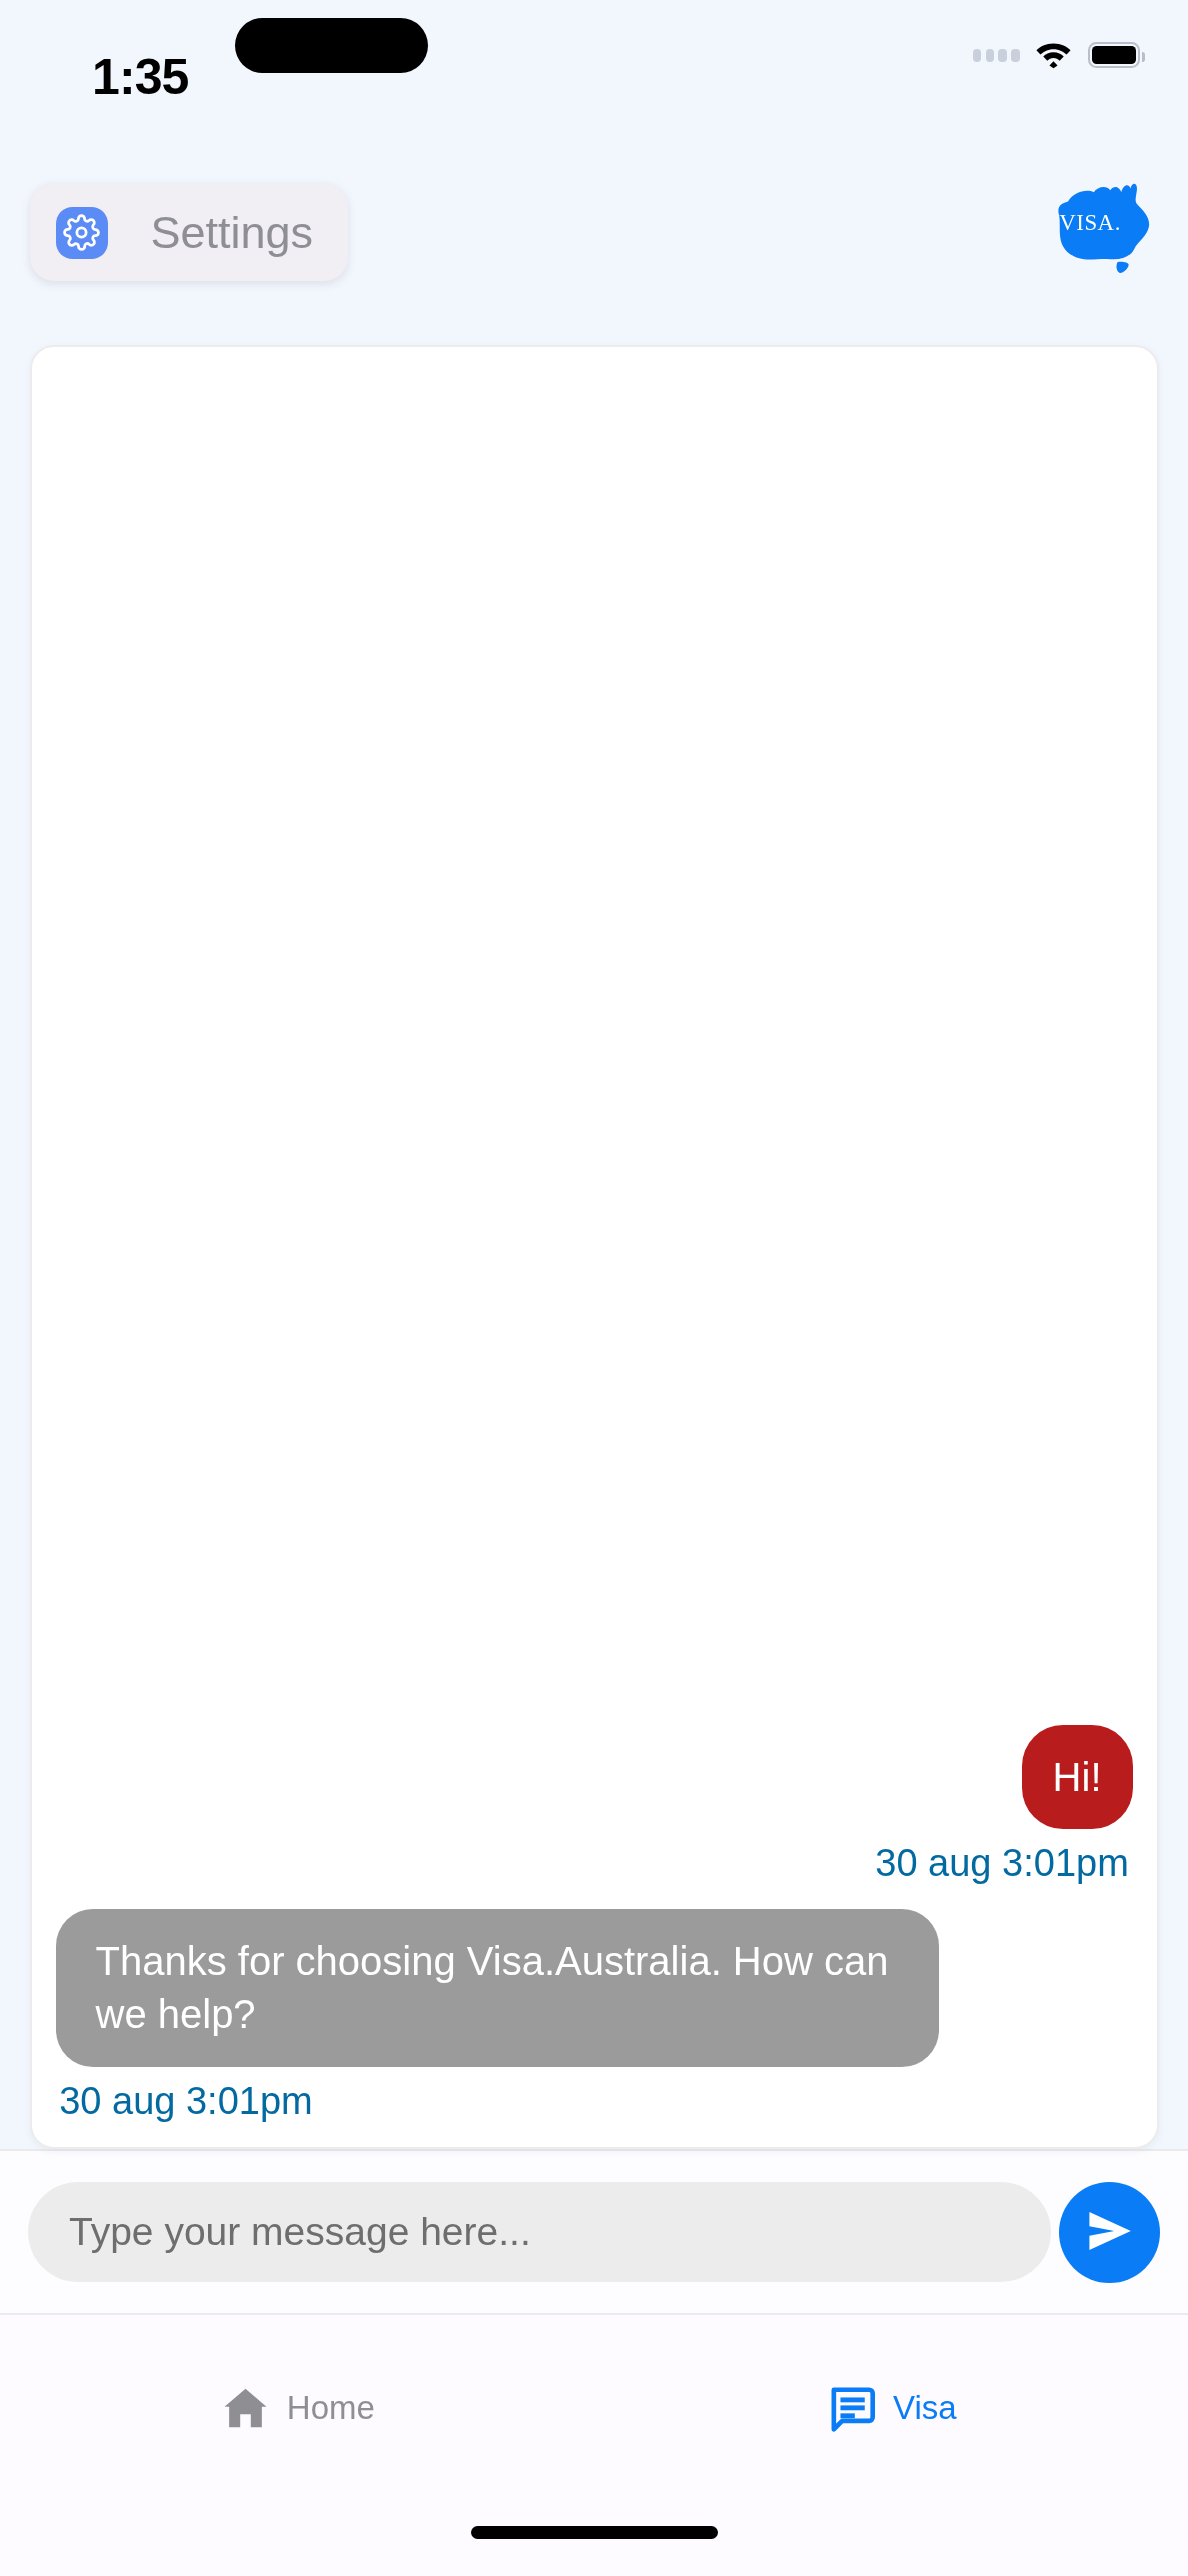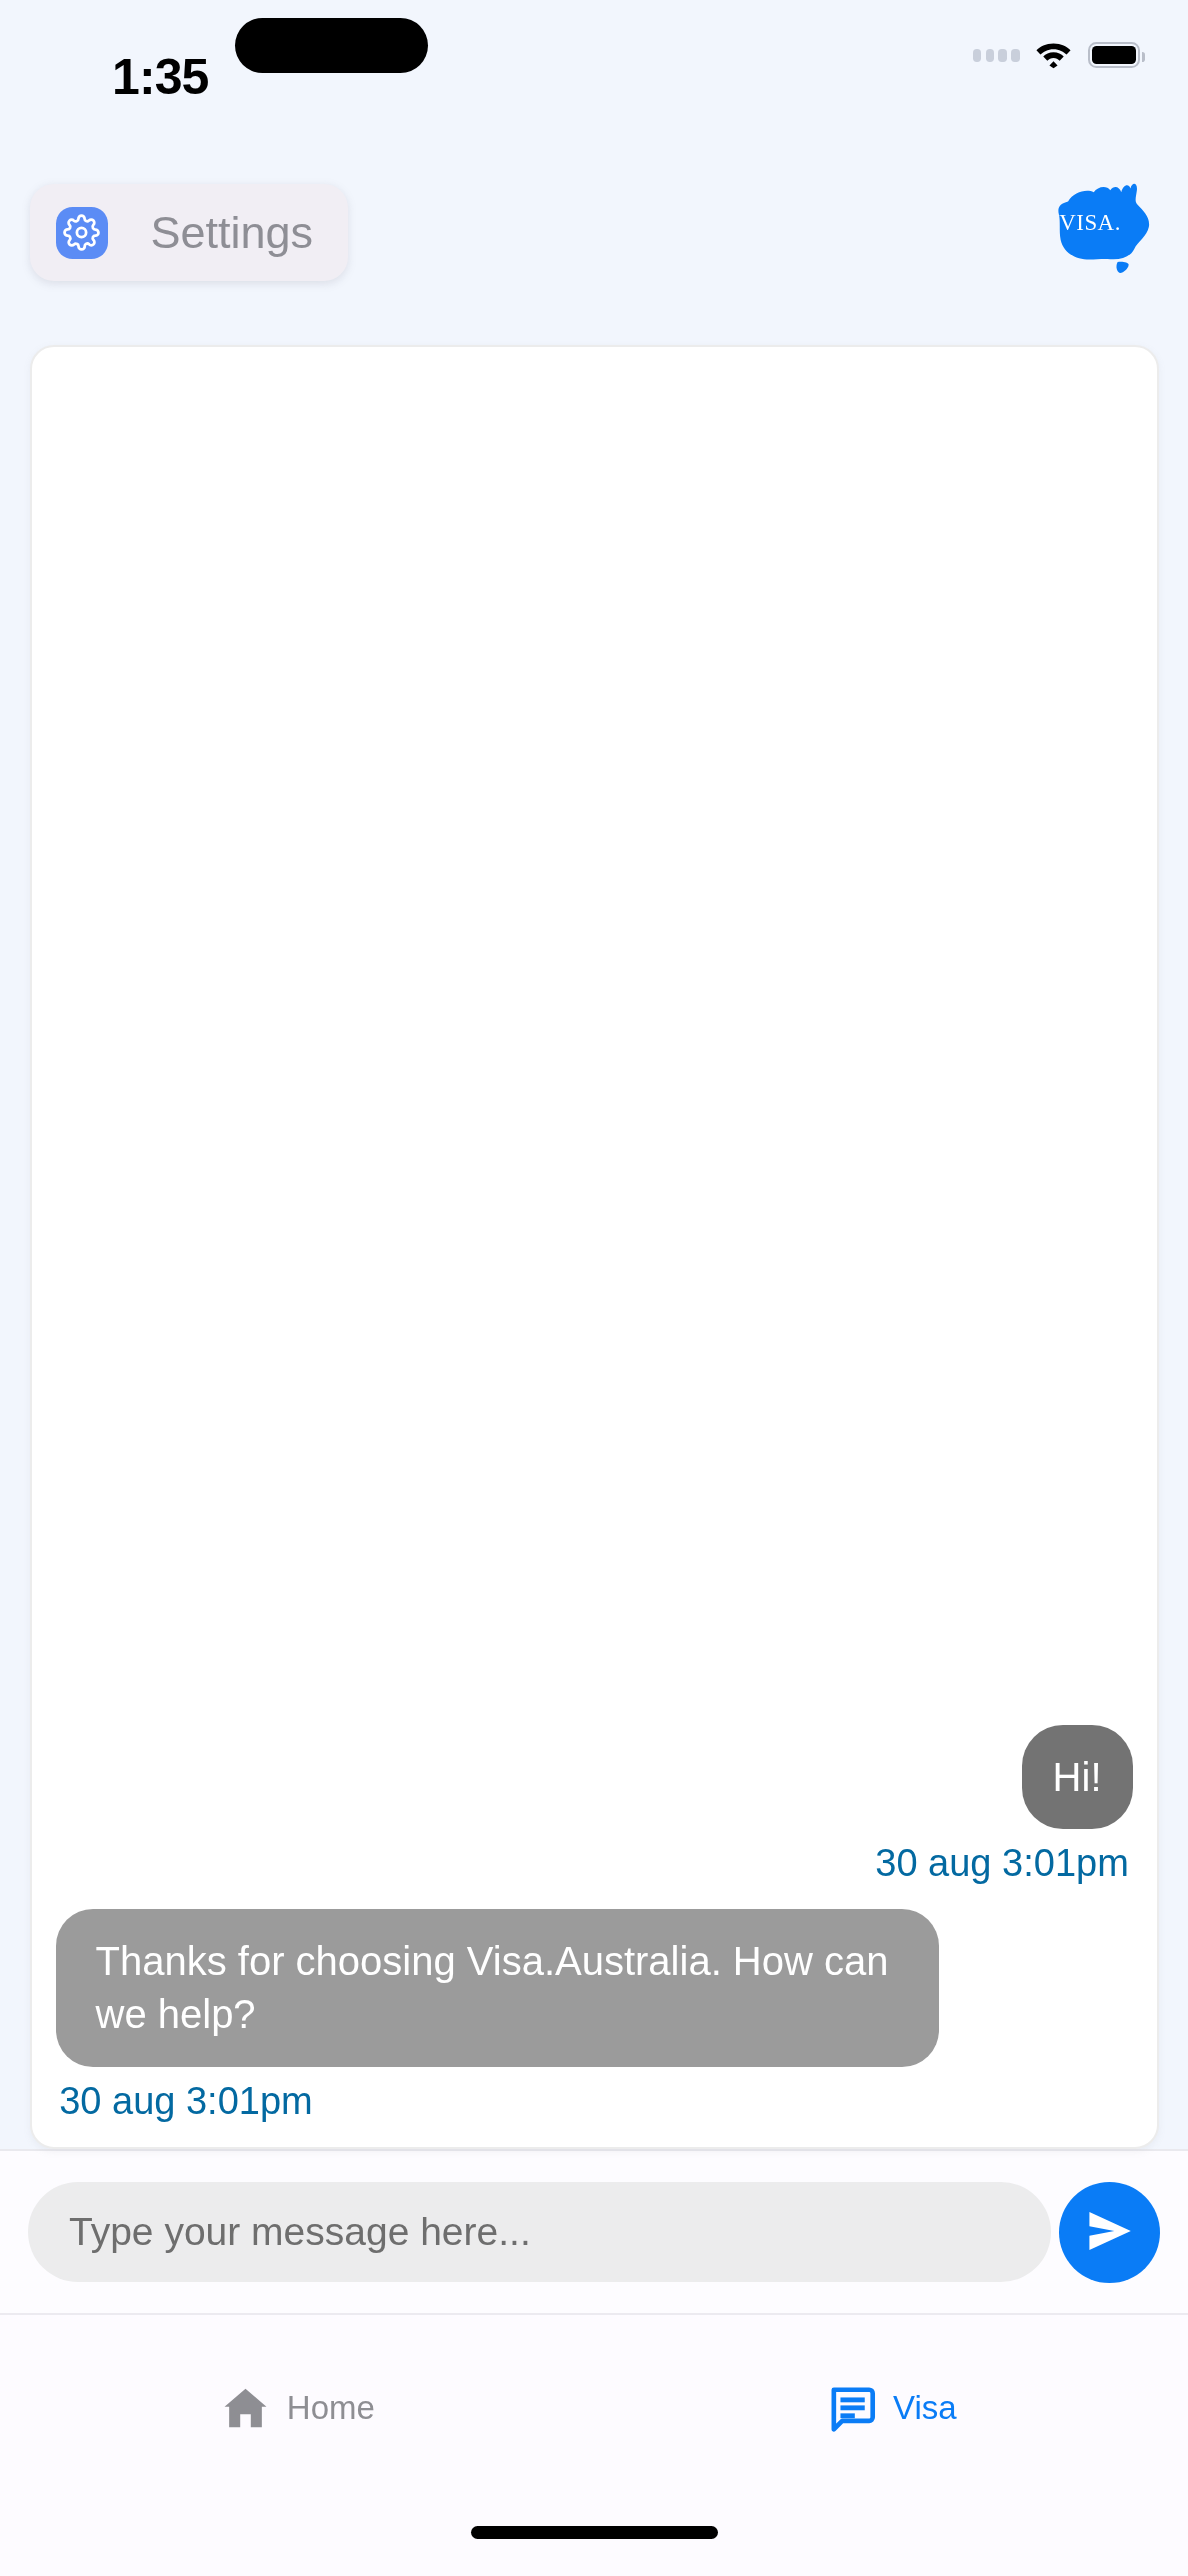--- a/index.html
+++ b/index.html
@@ -24,21 +24,20 @@
     background:#f2f6fd;
   }
   .status-time {
     position:absolute;
     left:92px; top:48px;
     width:166px;
     font-size:50px;
     font-weight:700;
     color:#000;
     letter-spacing:-0.9px;
-    margin-left:20px;
   }
   .dynamic-island {
     position:absolute;
     left:235px; top:18.4px;
     width:193px; height:55px;
     background:#000;
     border-radius:31px;
   }
   .status-right {
     position:absolute;
@@ -131,21 +130,21 @@
 
   .bubble {
     max-width:82%;
     padding:26px 31px;
     border-radius:44px;
     font-size:40px;
     line-height:1.32;
     color:#fff;
     word-wrap:break-word;
   }
-  .bubble.out { background:#737373; border-radius:41px; }
+  .bubble.out { background:#b91c1c; border-radius:41px; }
   .bubble.in  { background:#9b9b9b; border-radius:37px;padding-left:40px; }
 
   .stamp {
     font-size:38px;
     color:#0369a1;
     padding:13px 13px 0 13px;
   }
   .msg-row.out .stamp { padding-right:3.7px; }
   .msg-row.in  .stamp { padding-left:3.7px; }
   .gap { height:24px; }

